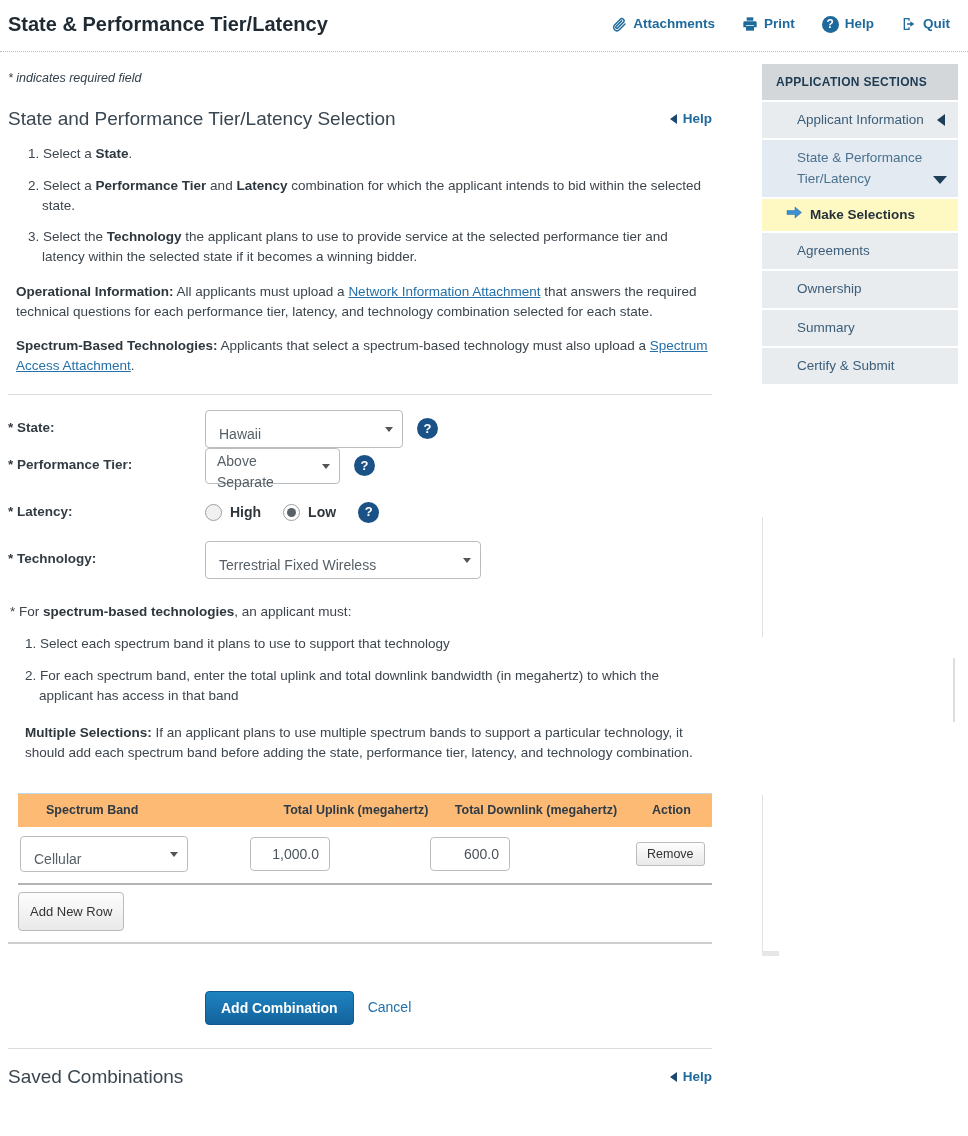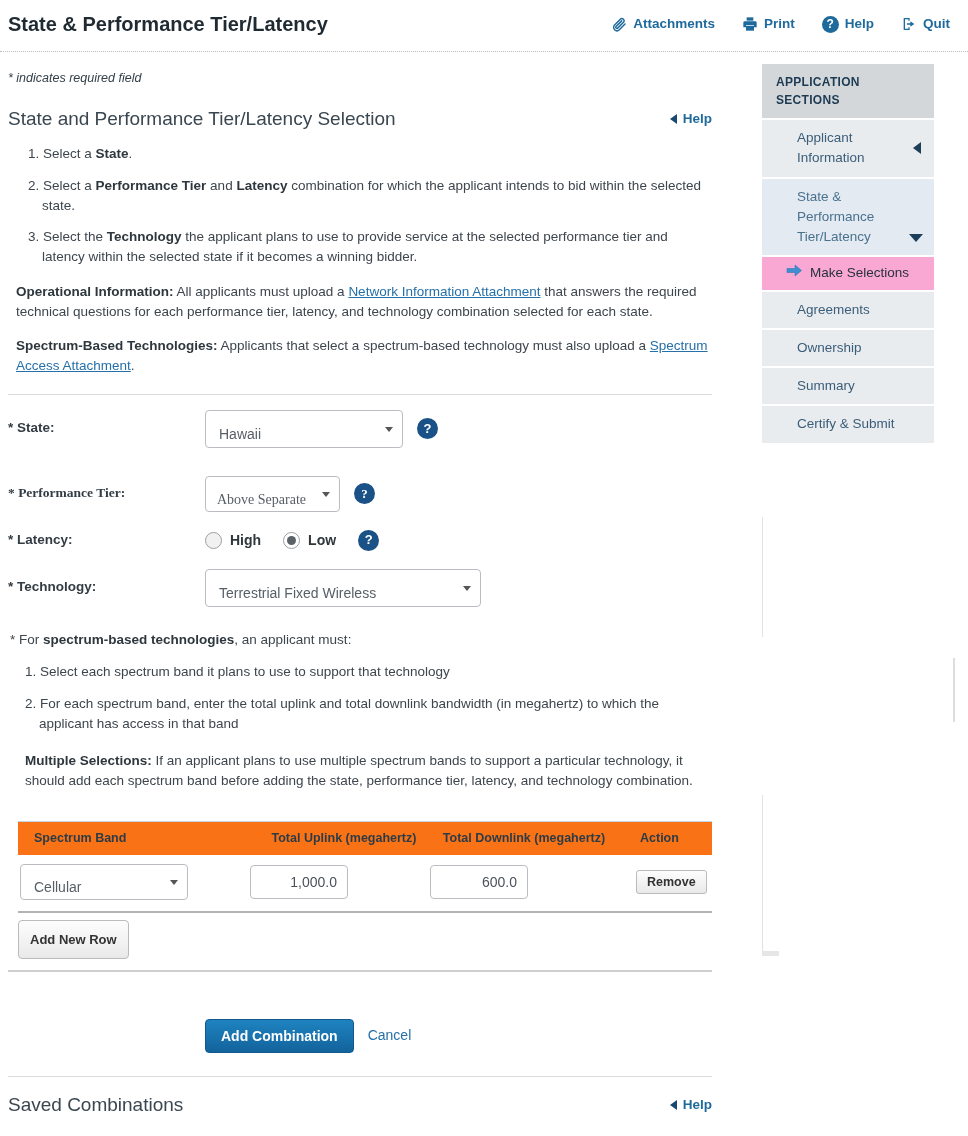--- a/index.html
+++ b/index.html
@@ -47,50 +47,50 @@
   .radio.checked{background:#fff;}
   .radio.checked::after{content:"";position:absolute;left:3px;top:3px;right:3px;bottom:3px;
          border-radius:50%;background:#5a6167;}
   .rlabel{font-size:14px;font-weight:600;color:#2f373d;margin:0 22px 0 8px;}
   
   .sb-intro{margin:23px 0 0 2px;}
   .sb-step{margin:12px 0 0 17px;padding-left:14px;text-indent:-14px;}
   .sb-note{margin:16px 0 0 17px;}
   
   .stable{margin:30px 0 0 10px;width:694px;}
-  .thead{display:grid;grid-template-columns:232px 180px 180px 102px;background:#f97316;
+  .thead{display:grid;grid-template-columns:232px 180px 180px 102px;background:#fdba74;
          border-top:1px solid #c3d6e8;font-size:12.5px;font-weight:700;color:#2e3b46;
-         padding:7px 4px;}
+         padding:7px 16px;}
   .thead .c1{padding-left:12px;}
   .thead .c2,.thead .c3{text-align:center;}
   .thead .c4{padding-left:26px;}
   .trow{display:grid;grid-template-columns:232px 180px 180px 102px;align-items:center;
         padding:9px 0 11px;border-bottom:2px solid #b3b3b3;}
-  .numinput{width:98px;height:34px;border:1px solid #b9bdc1;border-radius:4px;text-align:right;
+  .numinput{width:80px;height:34px;border:1px solid #b9bdc1;border-radius:4px;text-align:right;
             padding:0 10px;font-size:14px;color:#4a525a;box-sizing:border-box;
             font-family:"Liberation Sans",sans-serif;}
   .btn-light{background:linear-gradient(#fdfdfd,#e9e9e9);border:1px solid #bbb;border-radius:3px;
              color:#333;font-size:12.5px;padding:4px 10px;cursor:pointer;
-             font-family:"Liberation Sans",sans-serif;font-weight:bold;}
+             font-family:"Liberation Sans",sans-serif;}
   .remove-btn{margin-left:26px;align-self:start;margin-top:1px;}
   .addrow-btn{margin:7px 0 0 10px;font-size:13px;padding:11px 11px;border-radius:4px;}
   
   .action-row{display:flex;align-items:center;gap:14px;margin:47px 0 0 197px;}
   .btn-primary{background:linear-gradient(#1e83c0,#13639c);border:1px solid #125a8e;
                border-radius:4px;color:#fff;font-weight:700;font-size:14px;padding:8px 15px;
                cursor:pointer;font-family:"Liberation Sans",sans-serif;}
   .cancel-link{color:#2570a8;font-size:14px;text-decoration:none;cursor:pointer;}
   
-  .sidebar{position:absolute;left:762px;top:64px;width:172px;}
+  .sidebar{position:absolute;left:762px;top:64px;width:196px;}
   .sb-header{background:#d3d7da;color:#1c3a52;font-size:12px;font-weight:700;
              padding:9px 14px;letter-spacing:.3px;margin-bottom:2px;}
   .sb-item{position:relative;background:#e9ecef;color:#3a5d79;font-size:13.5px;
            padding:8px 30px 8px 35px;margin-bottom:2px;cursor:pointer;}
   .sb-item.active{background:#e3eaf1;color:#49718e;}
-  .sb-item.current{background:#f9a8d4;color:#27323b;font-weight:400;padding:6px 10px 6px 24px;
+  .sb-item.current{background:#fef9c3;color:#27323b;font-weight:700;padding:6px 10px 6px 24px;
                    display:flex;align-items:center;gap:8px;}
   .mark-left{position:absolute;right:13px;top:50%;transform:translateY(-50%);width:0;height:0;
              border-top:6px solid transparent;border-bottom:6px solid transparent;
              border-right:8px solid #1d3e59;}
   .mark-down{position:absolute;right:11px;bottom:13px;width:0;height:0;
              border-left:7px solid transparent;border-right:7px solid transparent;
              border-top:8px solid #1d3e59;}
   
   .vline1{position:absolute;left:762px;top:517px;width:1px;height:120px;background:#e2e2e2;}
   .vline2{position:absolute;left:762px;top:795px;width:1px;height:158px;background:#e2e2e2;}
@@ -168,21 +168,21 @@
     
     <div class="frow" style="margin-top:15px;">
       <div class="flabel">* State:</div>
       <div class="selectbox" style="width:198px;">
         <span>Hawaii</span>
         <span class="caret"></span>
       </div>
       <span class="qicon big" style="margin-left:14px;"></span>
     </div>
 
-    <div class="frow" style="margin-top:28px;font-family:Liberation Serif, serif;">
+    <div class="frow" style="margin-top:0;">
       <div class="flabel">* Performance Tier:</div>
       <div class="selectbox" style="width:135px;height:36px;padding-left:11px;">
         <span>Above Separate</span>
         <span class="caret"></span>
       </div>
       <span class="qicon big" style="margin-left:14px;"></span>
     </div>
 
     <div class="frow" style="margin-top:18px;">
       <div class="flabel">* Latency:</div>

